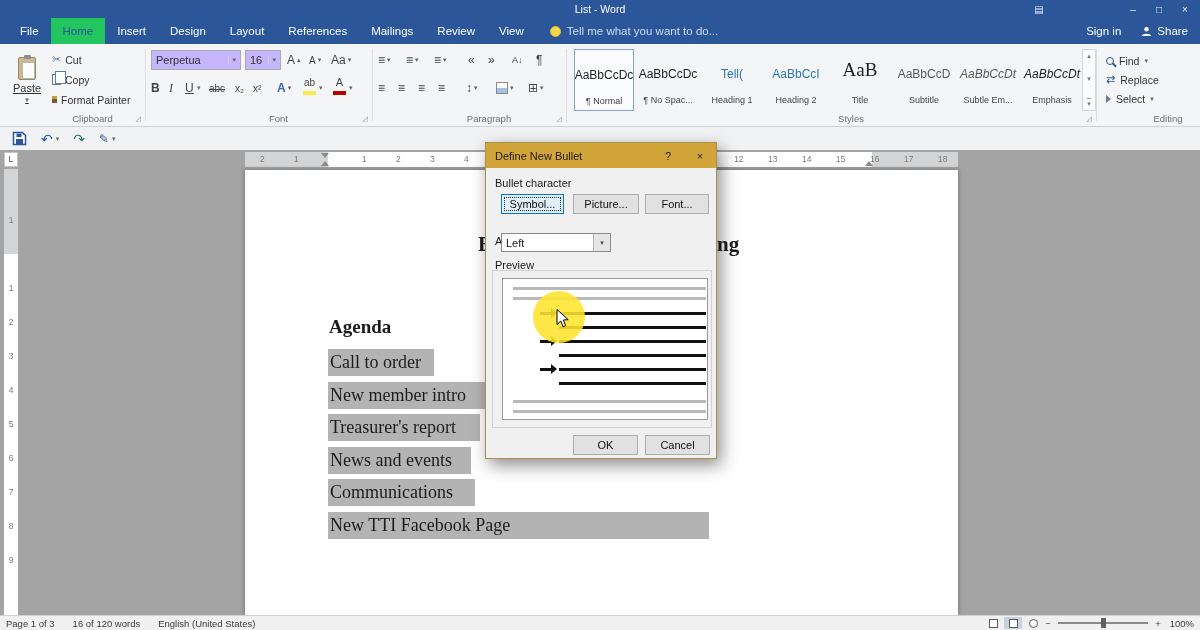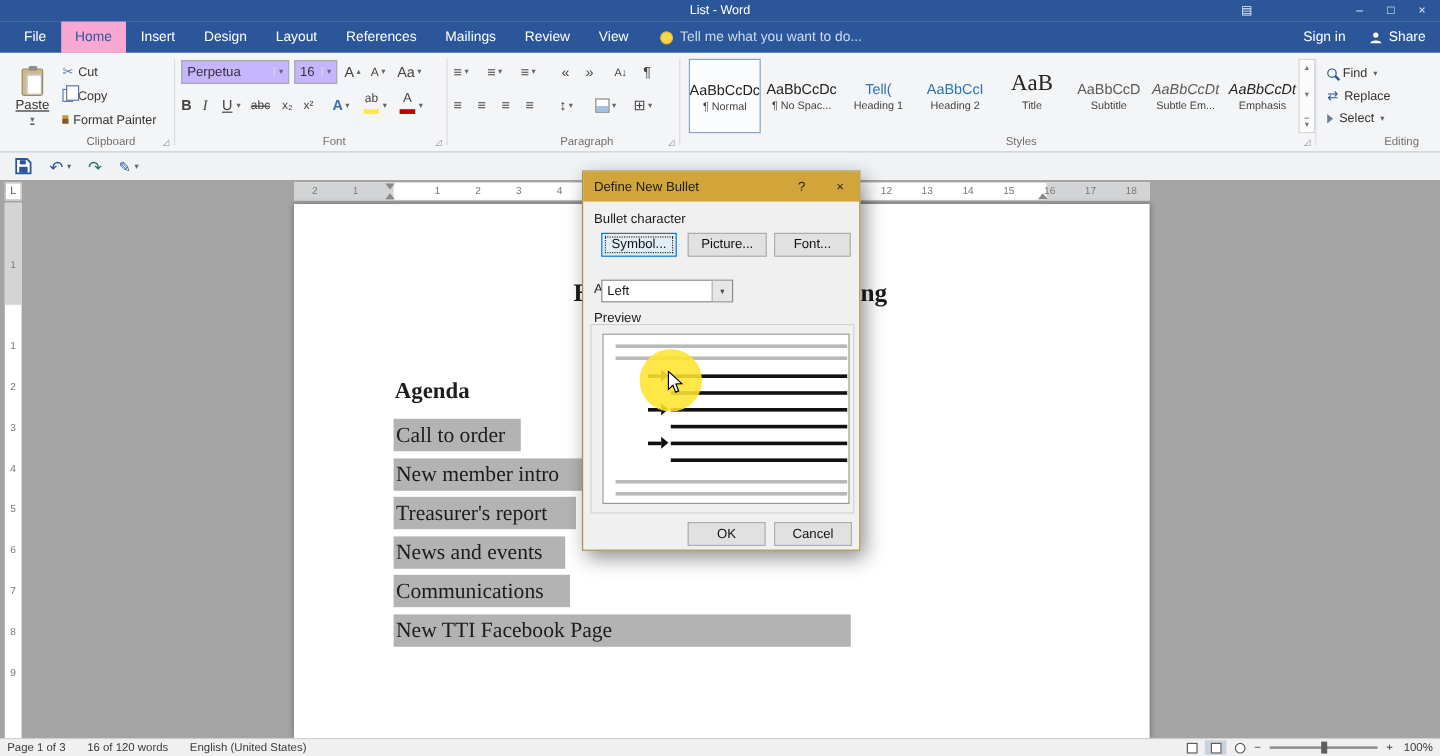--- a/index.html
+++ b/index.html
@@ -12,21 +12,21 @@
   display:flex; align-items:center; justify-content:center; font-size:10.5px; }
 .win-controls { position:absolute; right:2px; top:0; height:18px; display:flex; align-items:center; }
 .wc { width:26px; text-align:center; font-size:10px; color:#e8eefb; }
 .wc-display { position:absolute; right:148px; }
 
 
 .tabrow { position:absolute; top:18px; left:0; right:0; height:26px; background:#2b579a; display:flex;
   align-items:stretch; color:#fff; font-size:11.5px; }
 .tab { padding:0 12px; line-height:26px; }
 .tab:first-child { margin-left:8px; }
-.tab.active { background:#f9a8d4; color:#2b579a;text-align:center; }
+.tab.active { background:#22c55e; color:#2b579a;text-align:center; }
 .tellme { display:flex; align-items:center; gap:6px; margin-left:14px; color:#cfdcf0; }
 .bulb { width:11px; height:11px; border-radius:50%; background:#f8d64a; border:1px solid #e0b92f; }
 .tr-right { margin-left:auto; display:flex; align-items:center; gap:20px; padding-right:12px; }
 .share-wrap { display:flex; align-items:center; gap:5px; }
 
 
 .ribbon { position:absolute; top:44px; left:0; right:0; height:83px; background:#f4f5f7; border-bottom:1px solid #cfd0d2; color:#444; }
 .rgroup { position:absolute; top:0; height:82px; }
 .rgroup-label { position:absolute; bottom:2px; left:0; right:0; text-align:center; font-size:9.5px; color:#6f6f6f;margin-left:40px; }
 .launcher { position:absolute; bottom:3px; right:4px; font-size:7px; color:#8a8a8a; }
@@ -52,21 +52,21 @@
 .fsize { left:100px; top:6px; width:36px; }
 .bar-under { display:flex; flex-direction:column; align-items:center; line-height:1; }
 .bar-under .bar { width:13px; height:4px; margin-top:1px; }
 .yellow { background:#ffe94a; } .red { background:#c00000; }
 
 .g-para { left:372px; width:194px; }
 .g-styles { left:566px; width:530px; }
 .style-card { position:absolute; top:5px; width:60px; height:62px; text-align:center; cursor:default; }
 .style-card.sel { border:1px solid #88a3c6; background:#fbfcfe; }
 .sc-sample { height:34px; display:flex; align-items:flex-end; justify-content:center; font-size:12px; color:#222; padding-bottom:2px; white-space:nowrap; overflow:hidden; }
-.sc-name { font-size:9px; color:#444; margin-top:0; white-space:nowrap; overflow:hidden; }
+.sc-name { font-size:9px; color:#444; margin-top:12px; white-space:nowrap; overflow:hidden; }
 .sc-h { color:#2e74b5 !important; }
 .sc-title { font-family:"Liberation Serif",serif; font-size:19px !important; }
 .sc-gray { color:#595959 !important; }
 .sc-it { font-style:italic; }
 .sgallery-scroll { position:absolute; left:516px; top:5px; width:14px; height:62px; border:1px solid #d5d6d8; background:#fbfbfc; display:flex; flex-direction:column; align-items:center; justify-content:space-between; padding:2px 0; font-size:7px; color:#777; }
 .gal-more { border-top:1px solid #999; padding-top:1px; }
 
 .g-edit { left:1096px; width:104px; }
 .edit-row { position:absolute; left:10px; height:17px; display:flex; align-items:center; gap:5px; font-size:10.5px; color:#333; }
 .mag { position:relative; width:8px; height:8px; border:1.5px solid #2b579a; border-radius:50%; }

